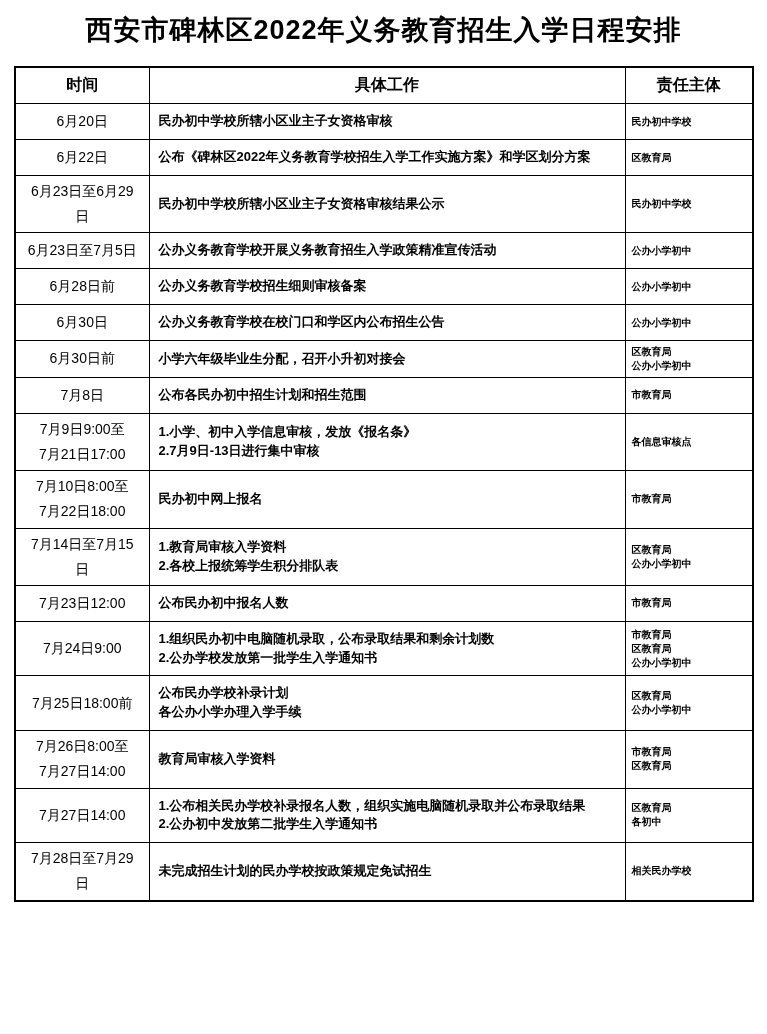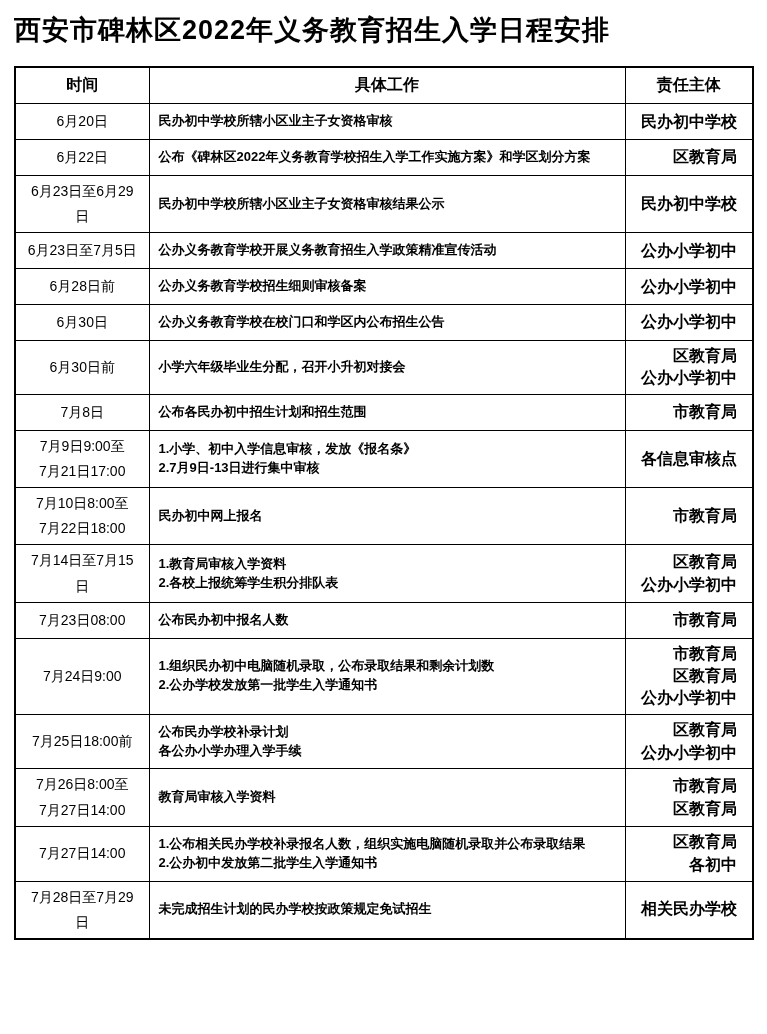--- a/index.html
+++ b/index.html
@@ -11,20 +11,21 @@
     overflow: hidden;
     font-family: "Liberation Sans", sans-serif;
     color: #000000;
   }
   .page {
     box-sizing: border-box;
     width: 767px;
     padding: 8px 14px 10px 14px;
   }
   .page-title {
+    text-align: center;
     font-size: 27px;
     font-weight: bold;
     letter-spacing: 1px;
     margin: 6px 0 20px 0;
     line-height: 1.2;
   }
   table.schedule {
     border-collapse: collapse;
     table-layout: fixed;
     width: 738px;
@@ -54,25 +55,25 @@
     padding: 3px 3px;
   }
   td.work {
     text-align: left;
     font-size: 13px;
     font-weight: 600;
     line-height: 1.45;
     padding: 8px 9px;
   }
   td.owner {
-    text-align: right;
-    font-size: 16px;
+    text-align: left;
+    font-size: 10px;
     font-weight: 600;
     line-height: 1.4;
-    padding: 4px 15px;
+    padding: 4px 6px;
   }
 </style>
 </head>
 <body>
 
 <div class="page">
   <h1 class="page-title">西安市碑林区2022年义务教育招生入学日程安排</h1>
 
   <table class="schedule">
     <colgroup>
@@ -145,21 +146,21 @@
         </tr>
         <tr>
           <td class="time">7月14日至7月15
 日</td>
           <td class="work">1.教育局审核入学资料
 2.各校上报统筹学生积分排队表</td>
           <td class="owner">区教育局
 公办小学初中</td>
         </tr>
         <tr>
-          <td class="time">7月23日08:00</td>
+          <td class="time">7月23日12:00</td>
           <td class="work">公布民办初中报名人数</td>
           <td class="owner">市教育局</td>
         </tr>
         <tr>
           <td class="time">7月24日9:00</td>
           <td class="work">1.组织民办初中电脑随机录取，公布录取结果和剩余计划数
 2.公办学校发放第一批学生入学通知书</td>
           <td class="owner">市教育局
 区教育局
 公办小学初中</td>

